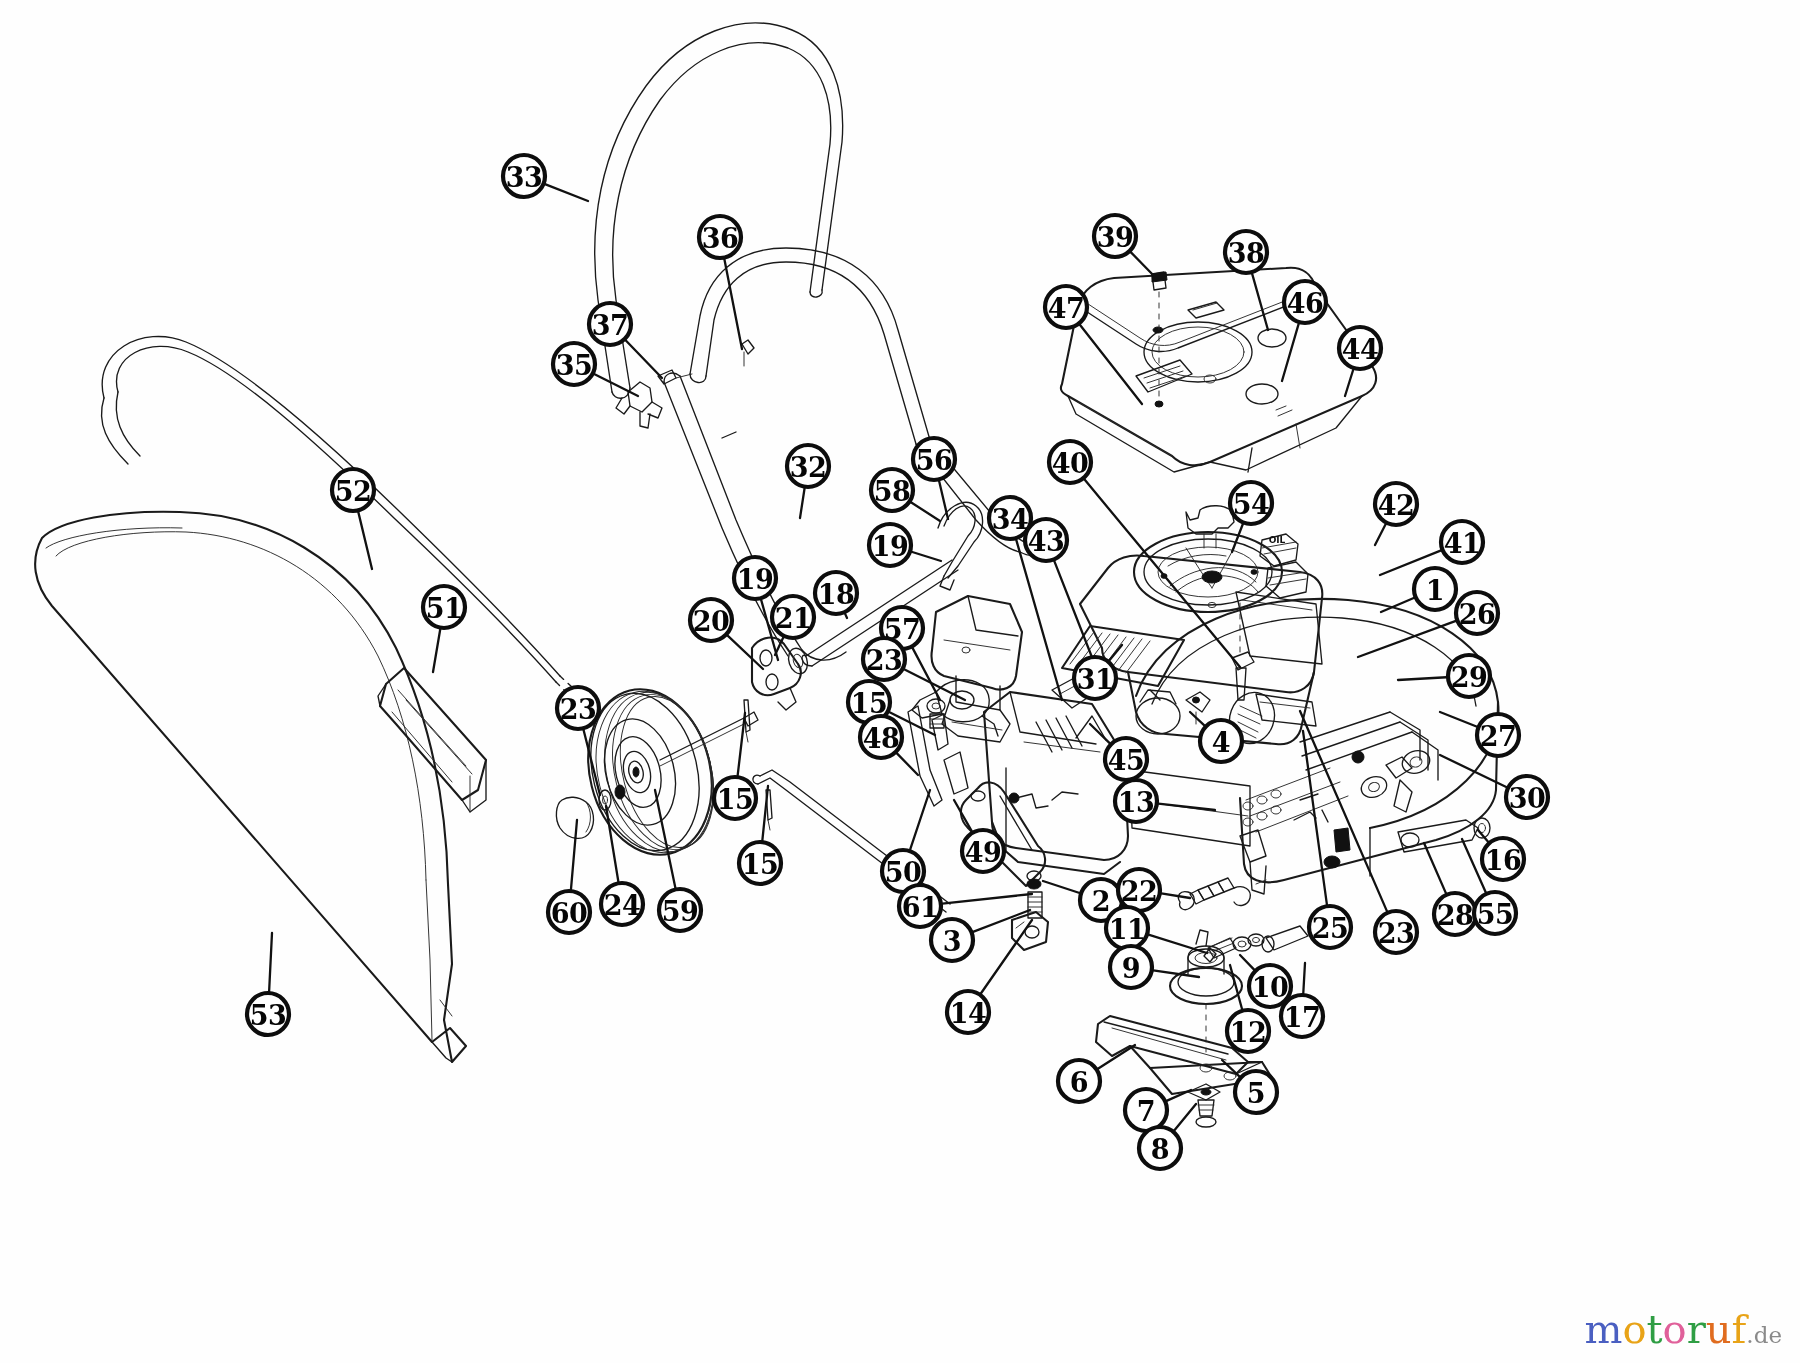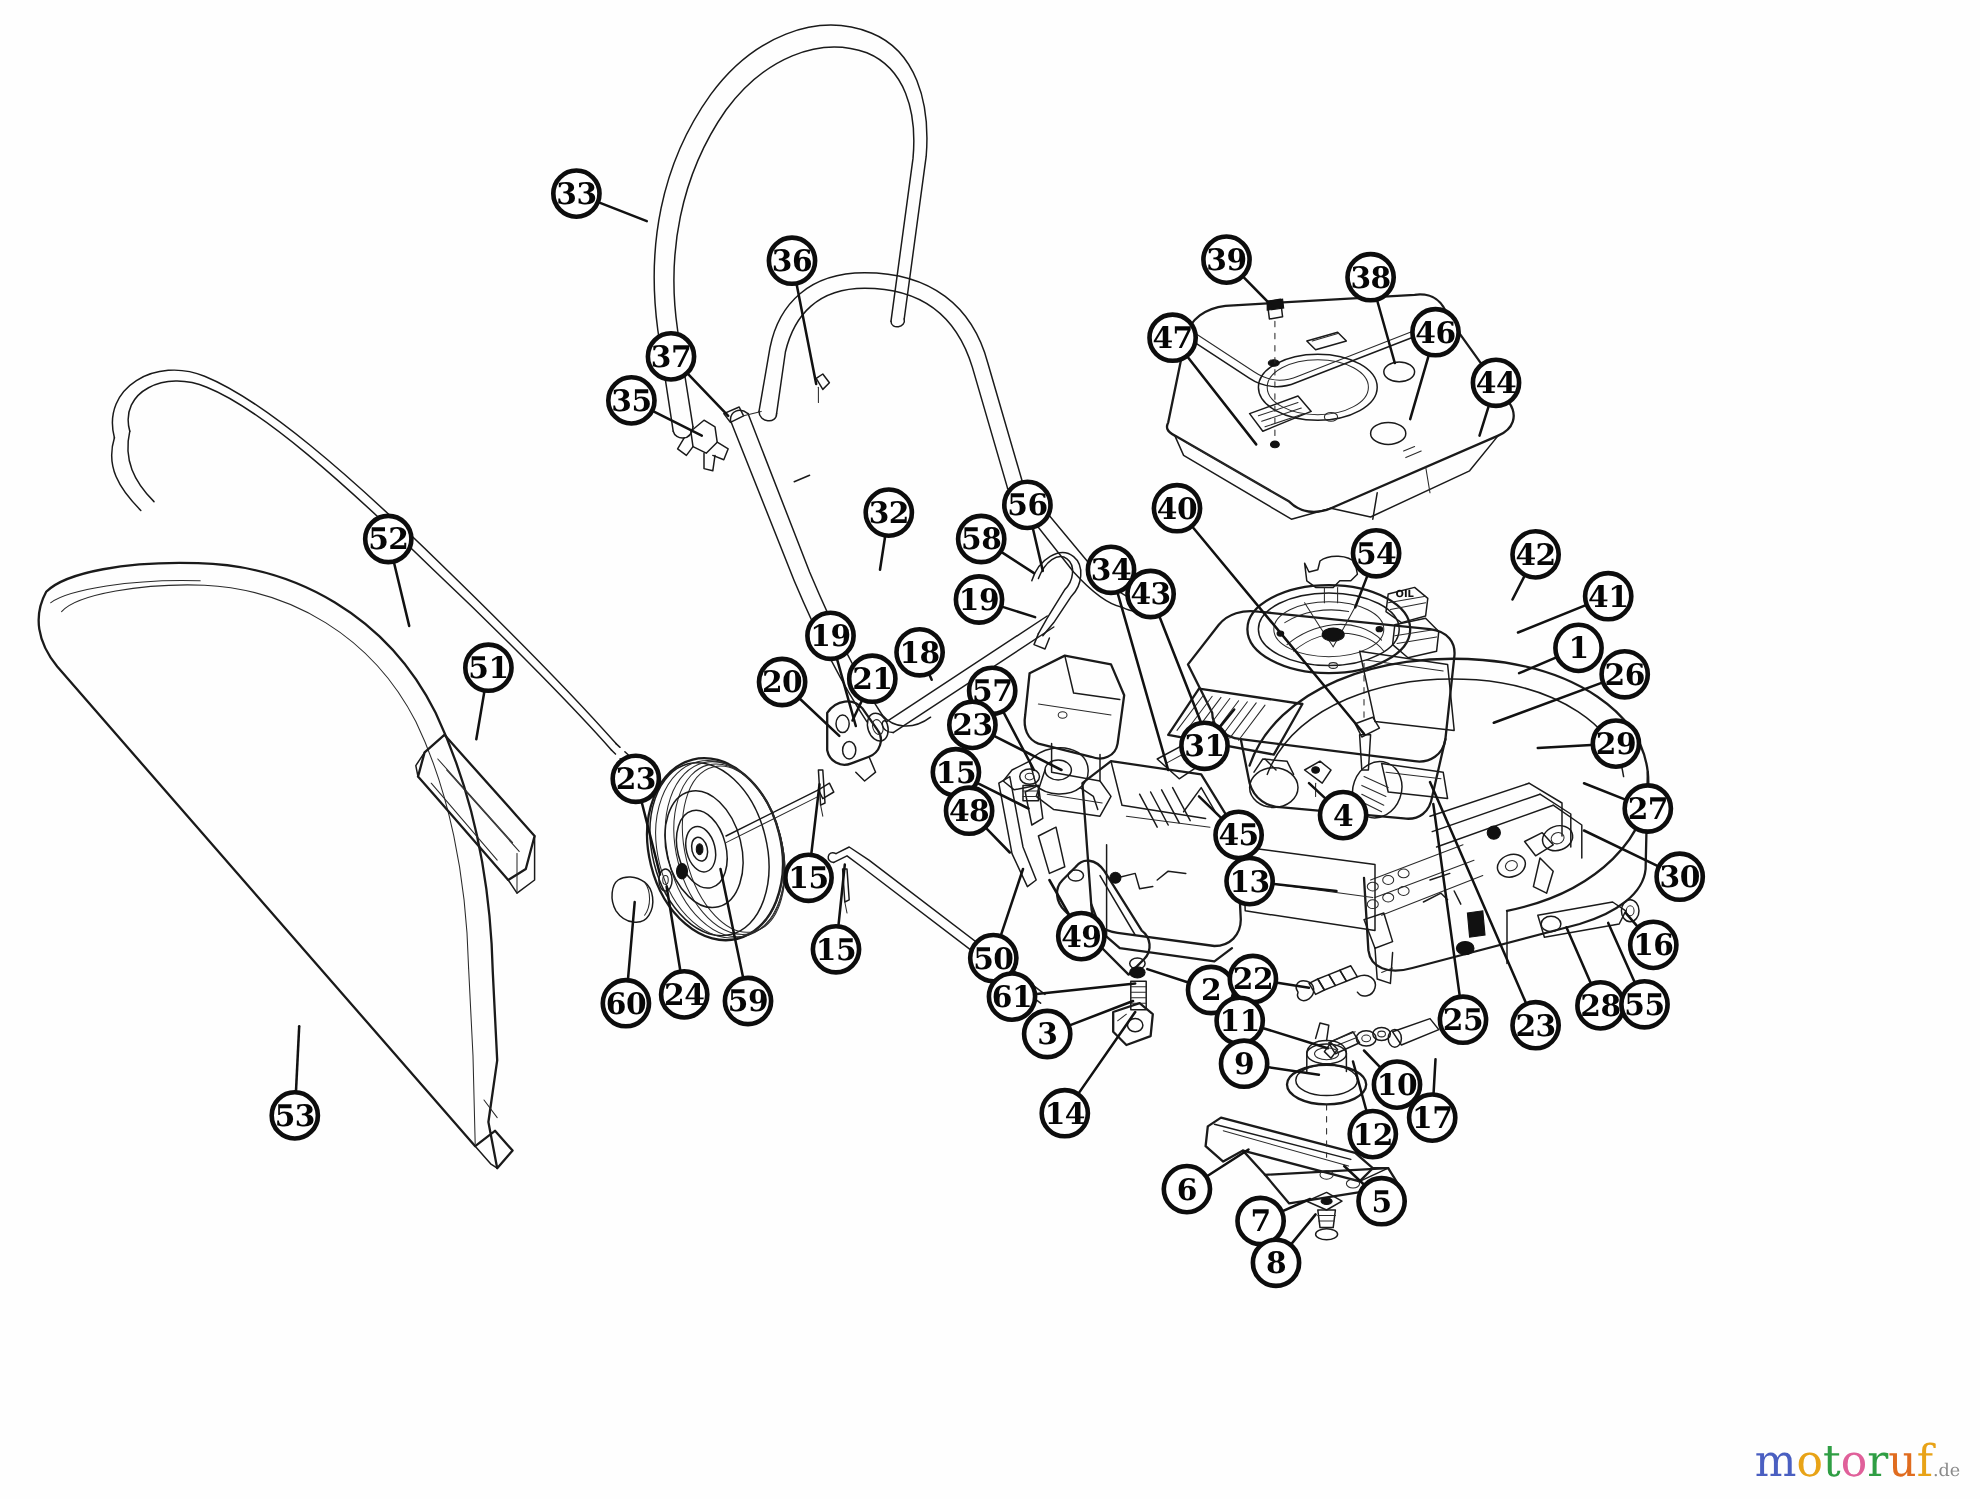--- a/index.html
+++ b/index.html
@@ -20,21 +20,21 @@
   .bub-txt{
     font-family:"DejaVu Serif", serif;
     font-weight:bold;font-size:27px;fill:#060606;
     text-anchor:middle;dominant-baseline:central;
     letter-spacing:-0.5px;
   }
   .tinytxt{font-family:"DejaVu Sans", sans-serif;font-size:9px;fill:#111;text-anchor:middle;font-weight:bold;}
   .wm{position:absolute;right:18px;bottom:14px;white-space:nowrap;
       font-family:"DejaVu Serif", serif;font-size:40px;line-height:1;}
   .wm span{display:inline-block;}
-  .wm .de{font-size:16px;color:#8a8a8a;vertical-align:baseline;}
+  .wm .de{font-size:23px;color:#8a8a8a;vertical-align:baseline;}
   .dash{stroke-dasharray:5 6;}
 </style>
 </head>
 <body>
 
 <div id="stage">
 
   <svg class="layer" viewBox="0 0 1800 1363">
 
     <g>

